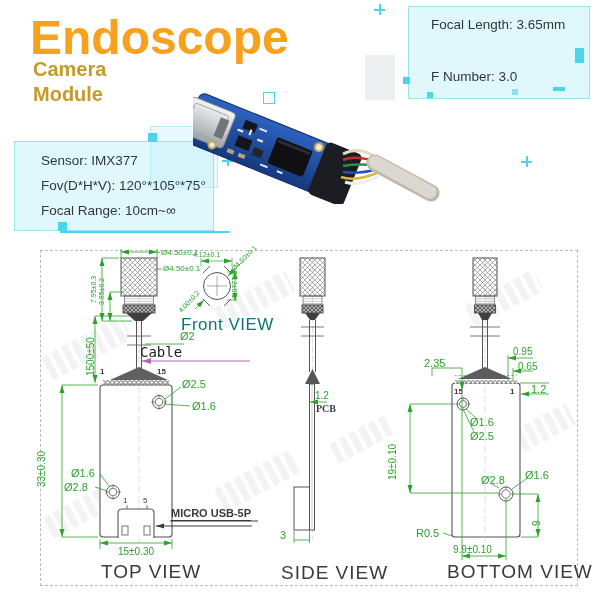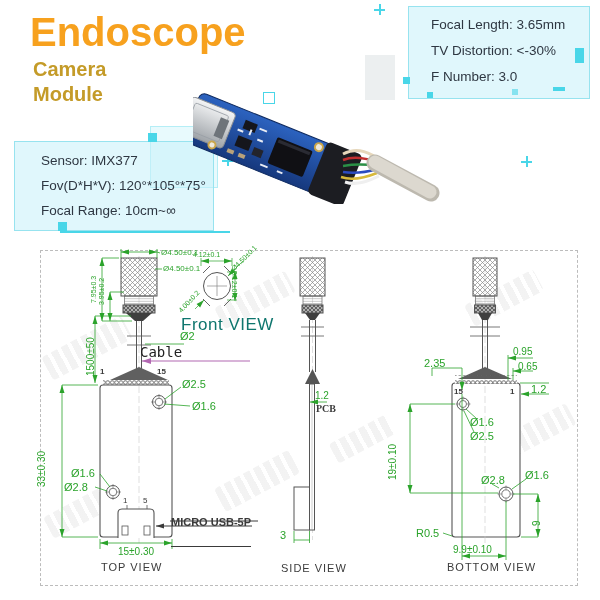--- a/index.html
+++ b/index.html
@@ -1,19 +1,19 @@
 <!DOCTYPE html>
 <html><head>
 <meta charset="utf-8">
 <style>
   html,body{margin:0;padding:0;background:#fff;}
   .stage{position:relative;width:600px;height:600px;background:#ffffff;overflow:hidden;
          font-family:"Liberation Sans",sans-serif;}
   
-  .title-main{position:absolute;left:30px;top:10px;font-size:40px;font-weight:bold;color:#F7A11E;letter-spacing:0;}
+  .title-main{position:absolute;left:30px;top:10px;font-size:48px;font-weight:bold;color:#F7A11E;letter-spacing:0;}
   .title-sub{position:absolute;font-size:20px;font-weight:bold;color:#C49B28;}
   
   .spec-box{position:absolute;background:rgba(198,241,249,0.55);border:1px solid #97e3ef;text-align:right;}
   .spec-line{position:absolute;font-size:13.5px;color:#2e3742;white-space:nowrap;}
   .decor-box{position:absolute;background:rgba(205,243,250,0.45);border:1px solid rgba(130,225,240,0.5);}
   .decor-gray{position:absolute;background:rgba(208,214,218,0.40);}
   .decor-sq{position:absolute;background:#49d6e8;}
   .plus{position:absolute;width:11px;height:11px;}
   .plus::before,.plus::after{content:"";position:absolute;background:#49d6e8;}
   .plus::before{left:5px;top:0;width:2px;height:11px;}
@@ -23,27 +23,27 @@
   .draw-frame{position:absolute;left:40px;top:250px;width:536px;height:334px;border:1px dashed #bcbcbc;}
   .wm{position:absolute;opacity:0.09;border-radius:4px;transform:rotate(-28deg);
       background:repeating-linear-gradient(90deg,#777 0 7px,transparent 7px 11px);}
   svg{position:absolute;left:0;top:0;}
   
   .lbl{position:absolute;color:#2ba32b;white-space:nowrap;line-height:1;}
   .g7{font-size:7px;} .g8{font-size:8px;} .g10{font-size:10px;} .g11{font-size:11px;}
   .blk{color:#3a3a3a;}
   .bold{font-weight:bold;}
   .mono{font-family:"DejaVu Sans Mono",monospace;font-size:14px;color:#222;}
-  .cap{font-size:11px;color:#3b3b3b;letter-spacing:1px;}
+  .cap{font-size:19px;color:#3b3b3b;letter-spacing:1px;}
   .cap-s{font-size:17px;color:#0f766e;letter-spacing:0.5px;}
   .rotL{transform:rotate(-90deg);transform-origin:left bottom;}
   .rotR{transform:rotate(90deg);transform-origin:left top;}
   .rotD{transform:rotate(-45deg);transform-origin:left top;}
   .rotD2{transform:rotate(-47deg);transform-origin:left top;}
-  .usb-lbl{border-bottom:1.5px solid #3a3a3a;padding-bottom:18px;margin-top:9px;}
+  .usb-lbl{border-bottom:1.5px solid #3a3a3a;padding-bottom:1px;}
 </style>
 </head>
 <body>
 
 <div class="stage">
 
   <div class="title-main">Endoscope</div>
   <div class="title-sub" style="left:33px;top:58px;">Camera</div>
   <div class="title-sub" style="left:33px;top:83px;">Module</div>
 
@@ -54,21 +54,20 @@
     <div class="spec-line" style="left:26px;top:61px;">Focal Range: 10cm~∞</div>
   </div>
   <div class="decor-sq" style="left:148px;top:133px;width:9px;height:9px;"></div>
   <div class="decor-sq" style="left:58px;top:222px;width:9px;height:9px;"></div>
   <div class="decor-sq" style="left:60px;top:231px;width:170px;height:2px;"></div>
   <div class="plus" style="left:222px;top:155px;"></div>
 
   <div class="decor-gray" style="left:365px;top:55px;width:30px;height:45px;"></div>
   <div class="spec-box" style="left:408px;top:6px;width:180px;height:91px;">
     <div class="spec-line" style="left:22px;top:10px;">Focal Length: 3.65mm</div>
-    <div class="spec-line" style="left:22px;top:36px;">TV Distortion: &lt;-30%</div>
     <div class="spec-line" style="left:22px;top:62px;">F Number: 3.0</div>
   </div>
   <div class="decor-sq" style="left:575px;top:48px;width:9px;height:15px;"></div>
   <div class="decor-sq" style="left:403px;top:77px;width:7px;height:7px;"></div>
   <div class="decor-sq" style="left:427px;top:92px;width:6px;height:6px;"></div>
   <div class="decor-sq" style="left:512px;top:89px;width:6px;height:6px;opacity:.6;"></div>
   <div class="decor-sq" style="left:553px;top:87px;width:12px;height:4px;"></div>
   <div class="plus" style="left:374px;top:4px;"></div>
   <div class="plus" style="left:521px;top:156px;"></div>
   <div class="decor-frame" style="left:263px;top:92px;width:10px;height:10px;"></div>

